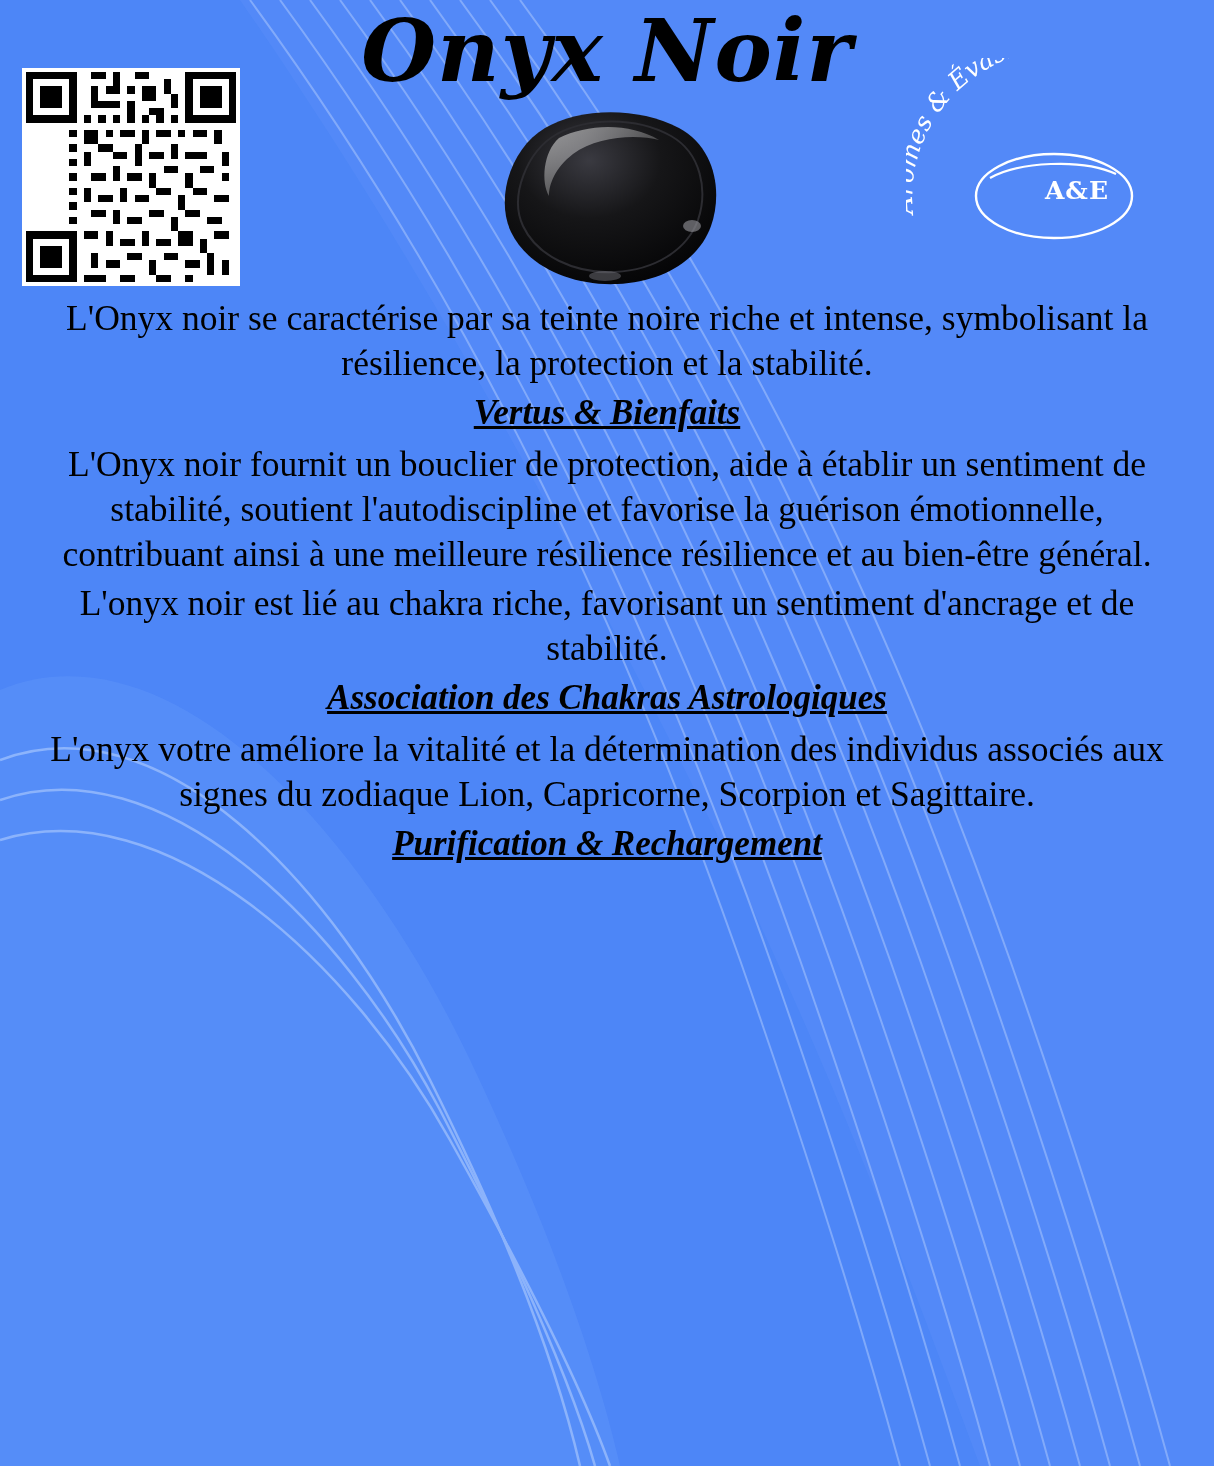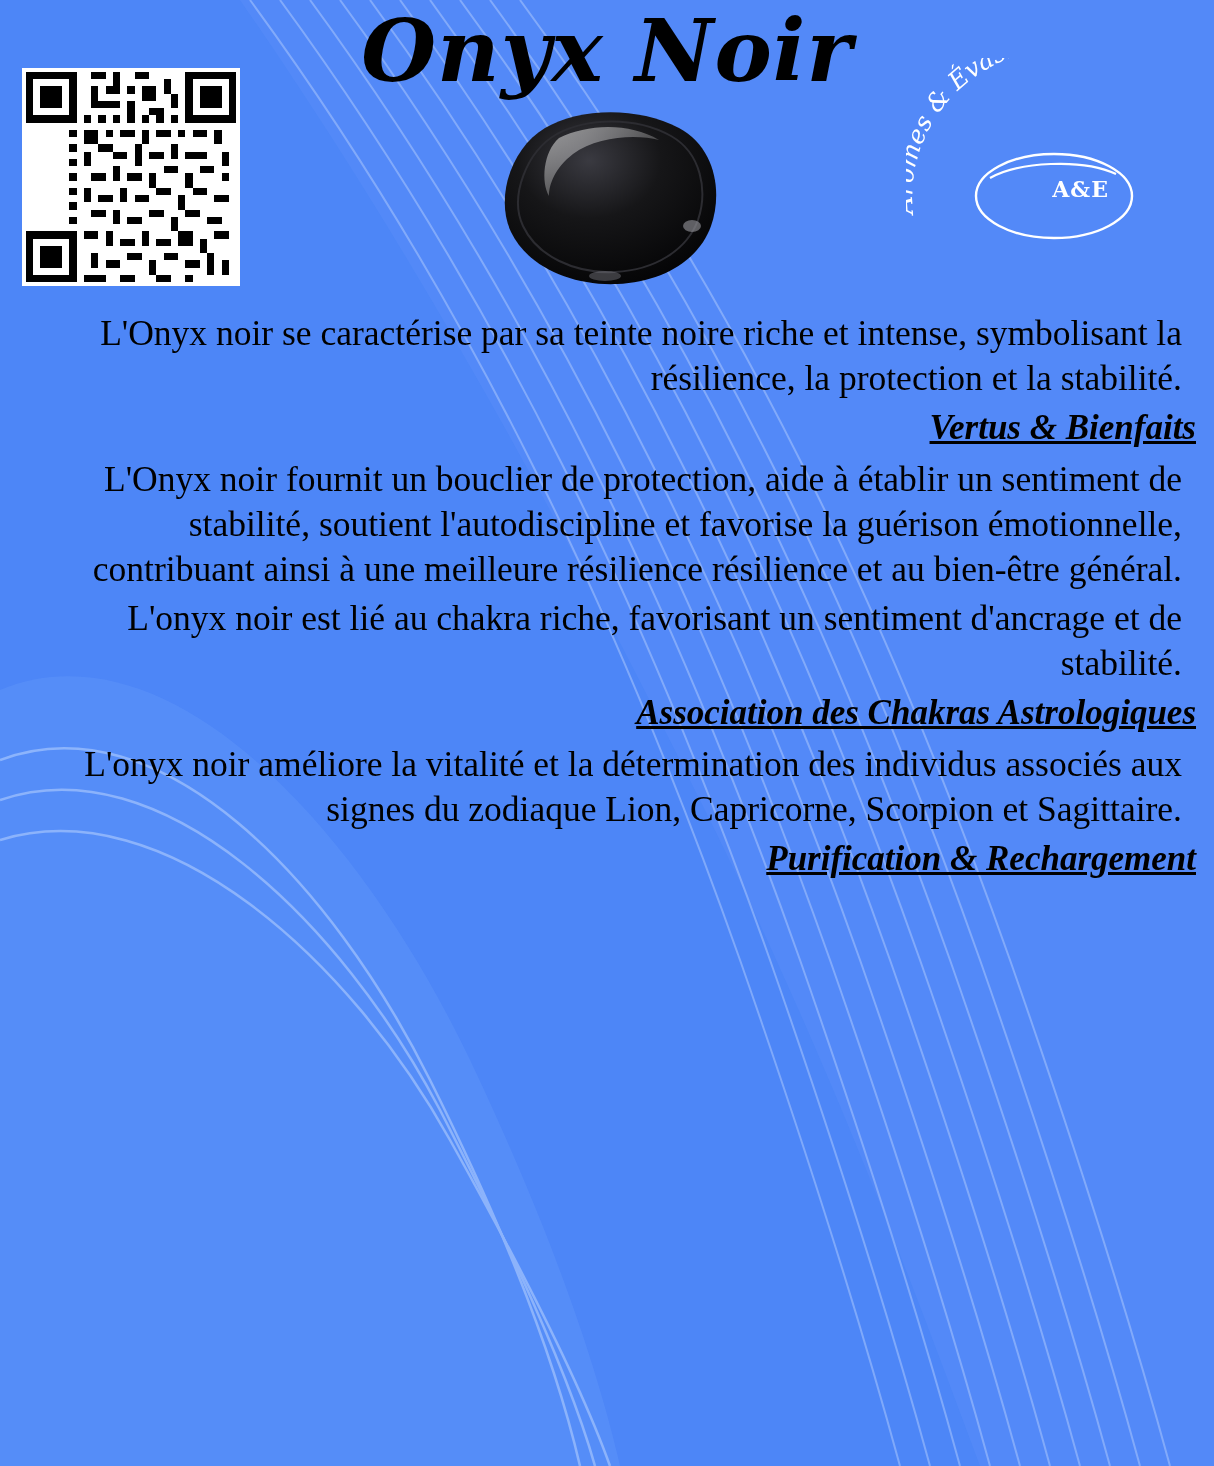--- a/index.html
+++ b/index.html
@@ -62,40 +62,40 @@
     font-family: "DejaVu Serif", serif;
     font-size: 25px;
     fill: #ffffff;
     font-style: italic;
   }
   .logo-initials {
     position: absolute;
     left: 112px;
     top: 122px;
     font-family: "DejaVu Serif", serif;
-    font-size: 22px;
+    font-size: 25px;
     font-weight: bold;
     color: #ffffff;
     letter-spacing: 1px;
   }
   
   .stone {
     position: absolute;
     left: 487px;
     top: 100px;
     width: 245px;
     height: 190px;
   }
   
   .content {
     position: absolute;
     left: 18px;
     right: 18px;
-    top: 311px;
-    text-align: right;
+    top: 296px;
+    text-align: center;
     color: #000000;
   }
   .para {
     font-size: 35.5px;
     line-height: 1.27;
     margin: 0 0 4px 0;
     padding: 0 14px;
   }
   .heading {
     font-size: 35px;
@@ -293,18 +293,18 @@
 
   <div class="content">
     <p class="para">L'Onyx noir se caractérise par sa teinte noire riche et intense, symbolisant la résilience, la protection et la stabilité.</p>
 
     <h2 class="heading">Vertus &amp; Bienfaits</h2>
     <p class="para">L'Onyx noir fournit un bouclier de protection, aide à établir un sentiment de stabilité, soutient l'autodiscipline et favorise la guérison émotionnelle, contribuant ainsi à une meilleure résilience résilience et au bien-être général.</p>
 
     <p class="para">L'onyx noir est lié au chakra riche, favorisant un sentiment d'ancrage et de stabilité.</p>
 
     <h2 class="heading">Association des Chakras Astrologiques</h2>
-    <p class="para">L'onyx noir améliore la vitalité et la détermination des individus associés aux signes du zodiaque Lion, Capricorne, Scorpion et Sagittaire.</p>
+    <p class="para">L'onyx votre améliore la vitalité et la détermination des individus associés aux signes du zodiaque Lion, Capricorne, Scorpion et Sagittaire.</p>
 
     <h2 class="heading">Purification &amp; Rechargement</h2>
   </div>
 
 </div>
 
 </body></html>

